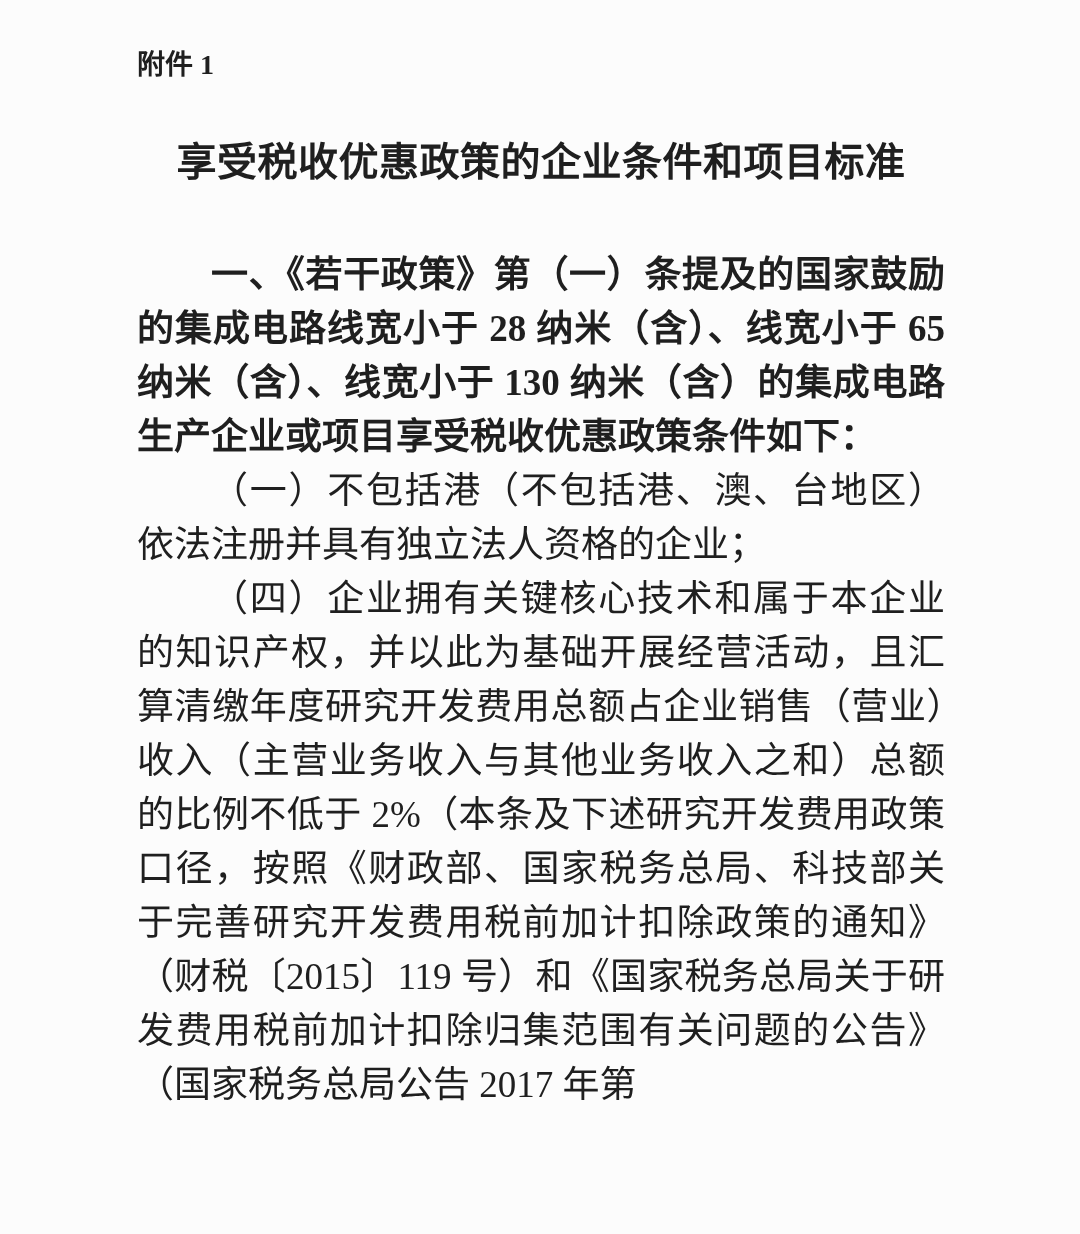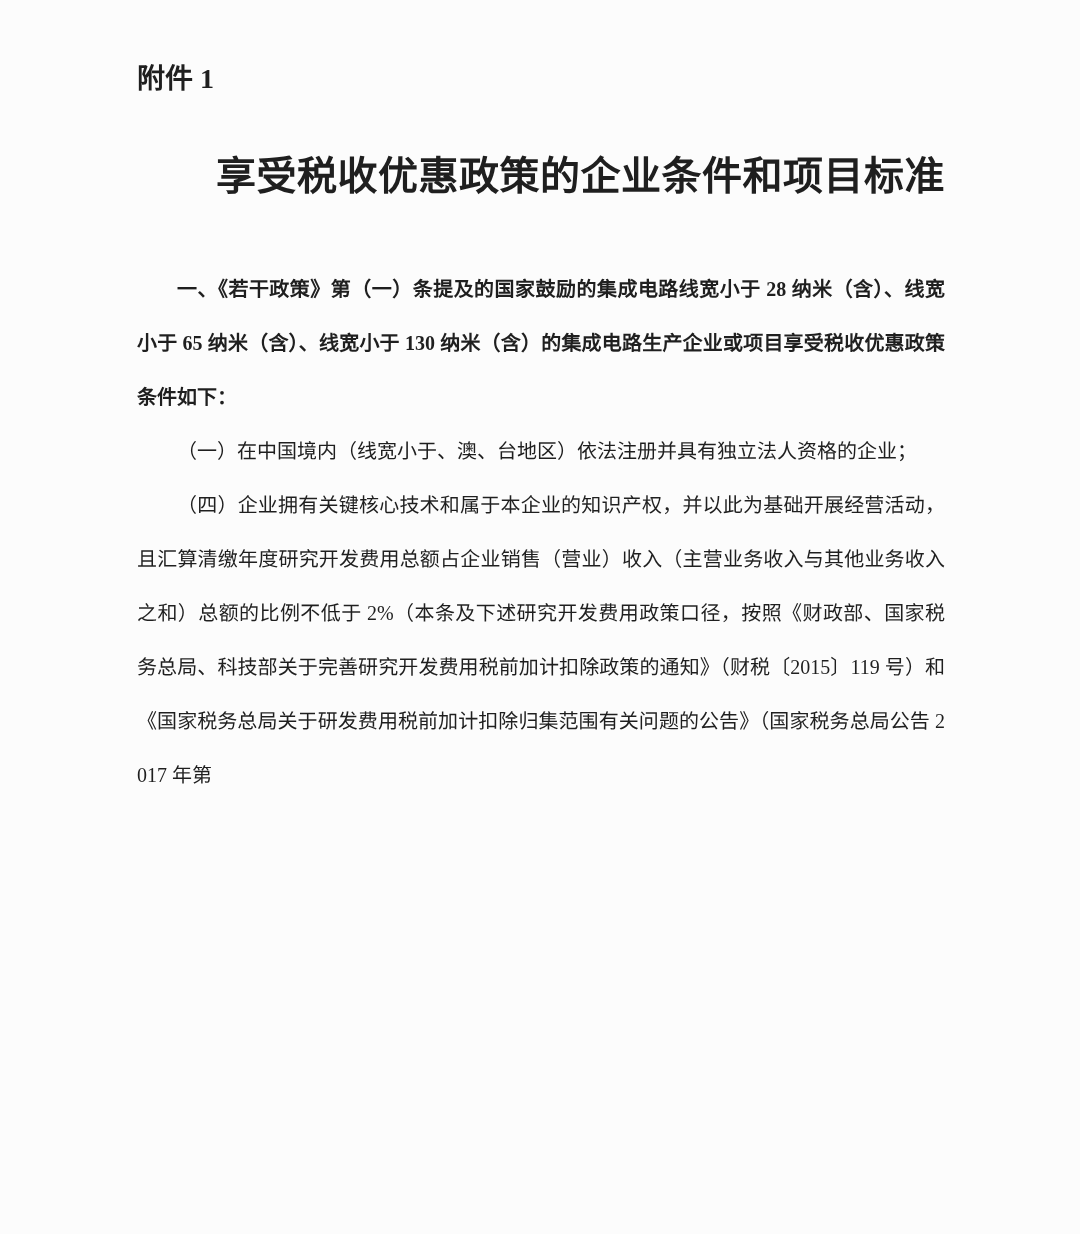--- a/index.html
+++ b/index.html
@@ -5,61 +5,61 @@
   html, body {
     margin: 0;
     padding: 0;
     background: #ffffff;
   }
   .page {
     position: relative;
     width: 1080px;
     height: 1234px;
     box-sizing: border-box;
-    padding: 60px 135px 0 137px;
+    padding: 46px 135px 0 137px;
     background: #fcfcfc;
     color: #1f1f1f;
     font-family: "Liberation Serif", "DejaVu Serif", serif;
     overflow: hidden;
   }
   .attachment {
     font-size: 28px;
     line-height: 38px;
     font-weight: 700;
     margin: 0;
   }
   .doc-title {
     margin: 50px 0 0 0;
-    text-align: right;
+    text-align: center;
     font-size: 40px;
     line-height: 58px;
     font-weight: 700;
     letter-spacing: 0.5px;
   }
   .doc-body {
     margin-top: 56px;
   }
   .para {
     margin: 0;
-    font-size: 20px;
+    font-size: 37px;
     line-height: 54px;
     text-align: justify;
     text-indent: 2em;
     word-break: break-all;
   }
   .para.bold {
     font-weight: 700;
   }
 </style>
 </head>
 <body>
 
 <div class="page">
   <p class="attachment">附件 1</p>
 
   <h1 class="doc-title">享受税收优惠政策的企业条件和项目标准</h1>
 
   <div class="doc-body" id="paragraphs">
       <p class="para bold">一、《若干政策》第（一）条提及的国家鼓励的集成电路线宽小于 28 纳米（含）、线宽小于 65 纳米（含）、线宽小于 130 纳米（含）的集成电路生产企业或项目享受税收优惠政策条件如下：</p>
-      <p class="para">（一）在中国境内（线宽小于、澳、台地区）依法注册并具有独立法人资格的企业；</p>
+      <p class="para">（一）不包括港（不包括港、澳、台地区）依法注册并具有独立法人资格的企业；</p>
       <p class="para">（四）企业拥有关键核心技术和属于本企业的知识产权，并以此为基础开展经营活动，且汇算清缴年度研究开发费用总额占企业销售（营业）收入（主营业务收入与其他业务收入之和）总额的比例不低于 2%（本条及下述研究开发费用政策口径，按照《财政部、国家税务总局、科技部关于完善研究开发费用税前加计扣除政策的通知》（财税〔2015〕119 号）和《国家税务总局关于研发费用税前加计扣除归集范围有关问题的公告》（国家税务总局公告 2017 年第</p>
     </div>
 </div>
 
 </body></html>

